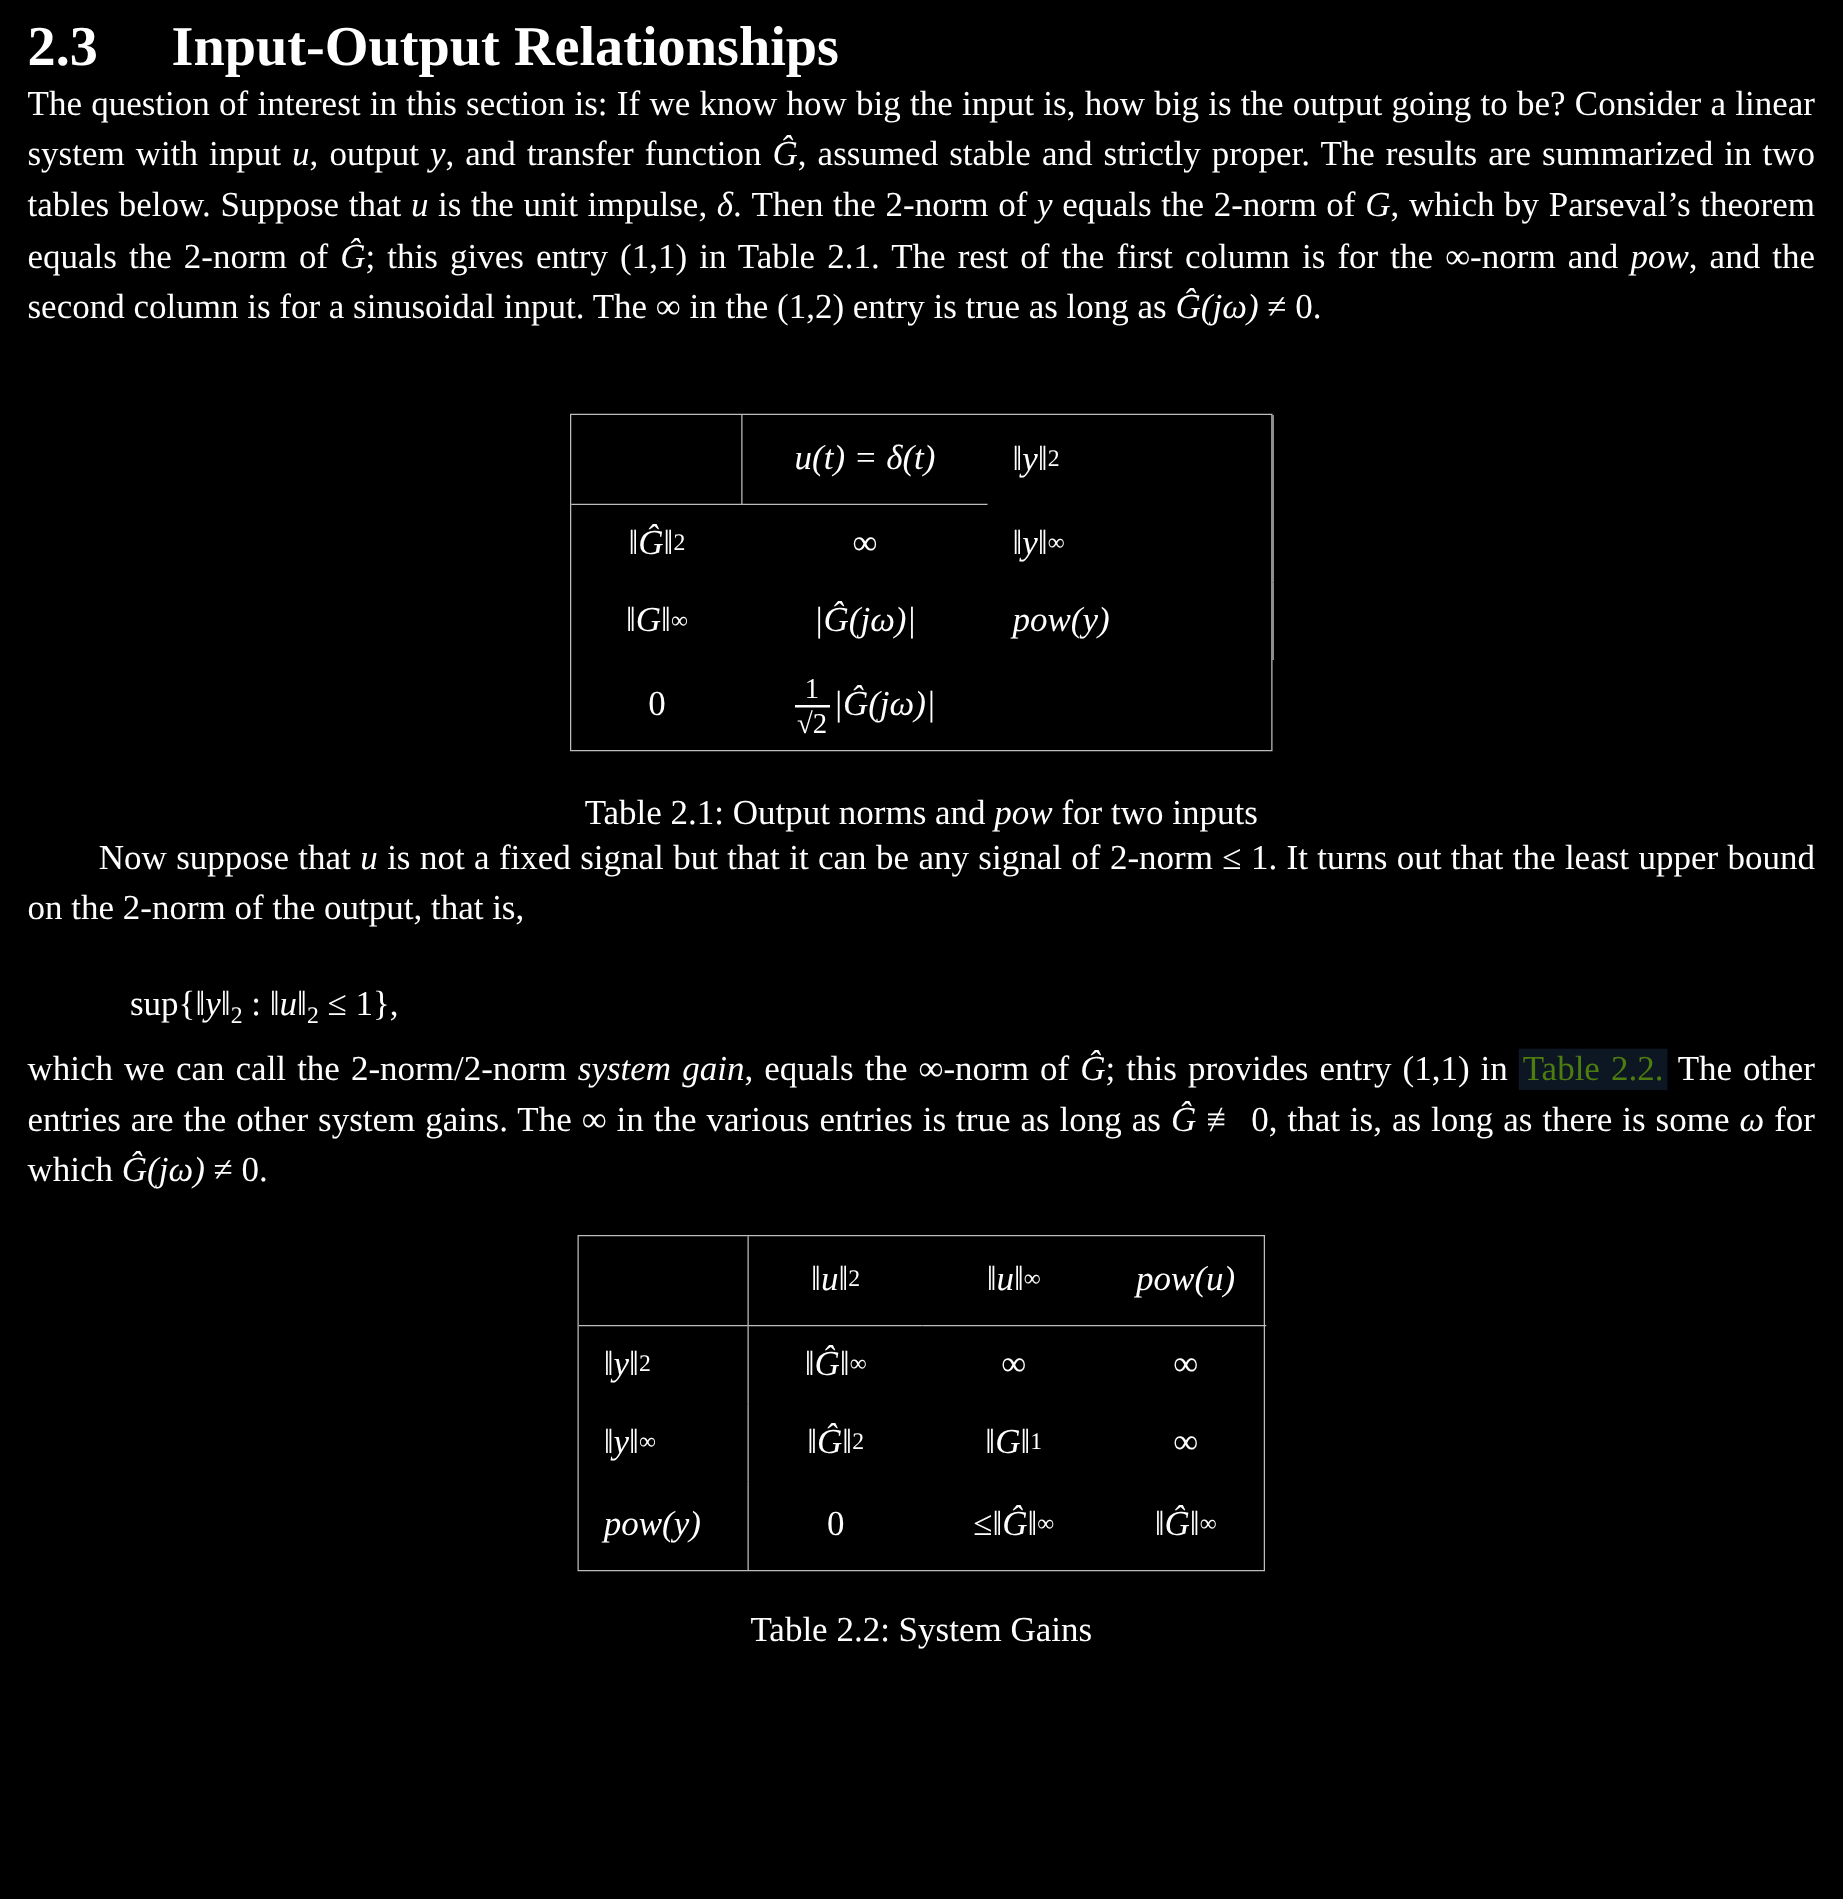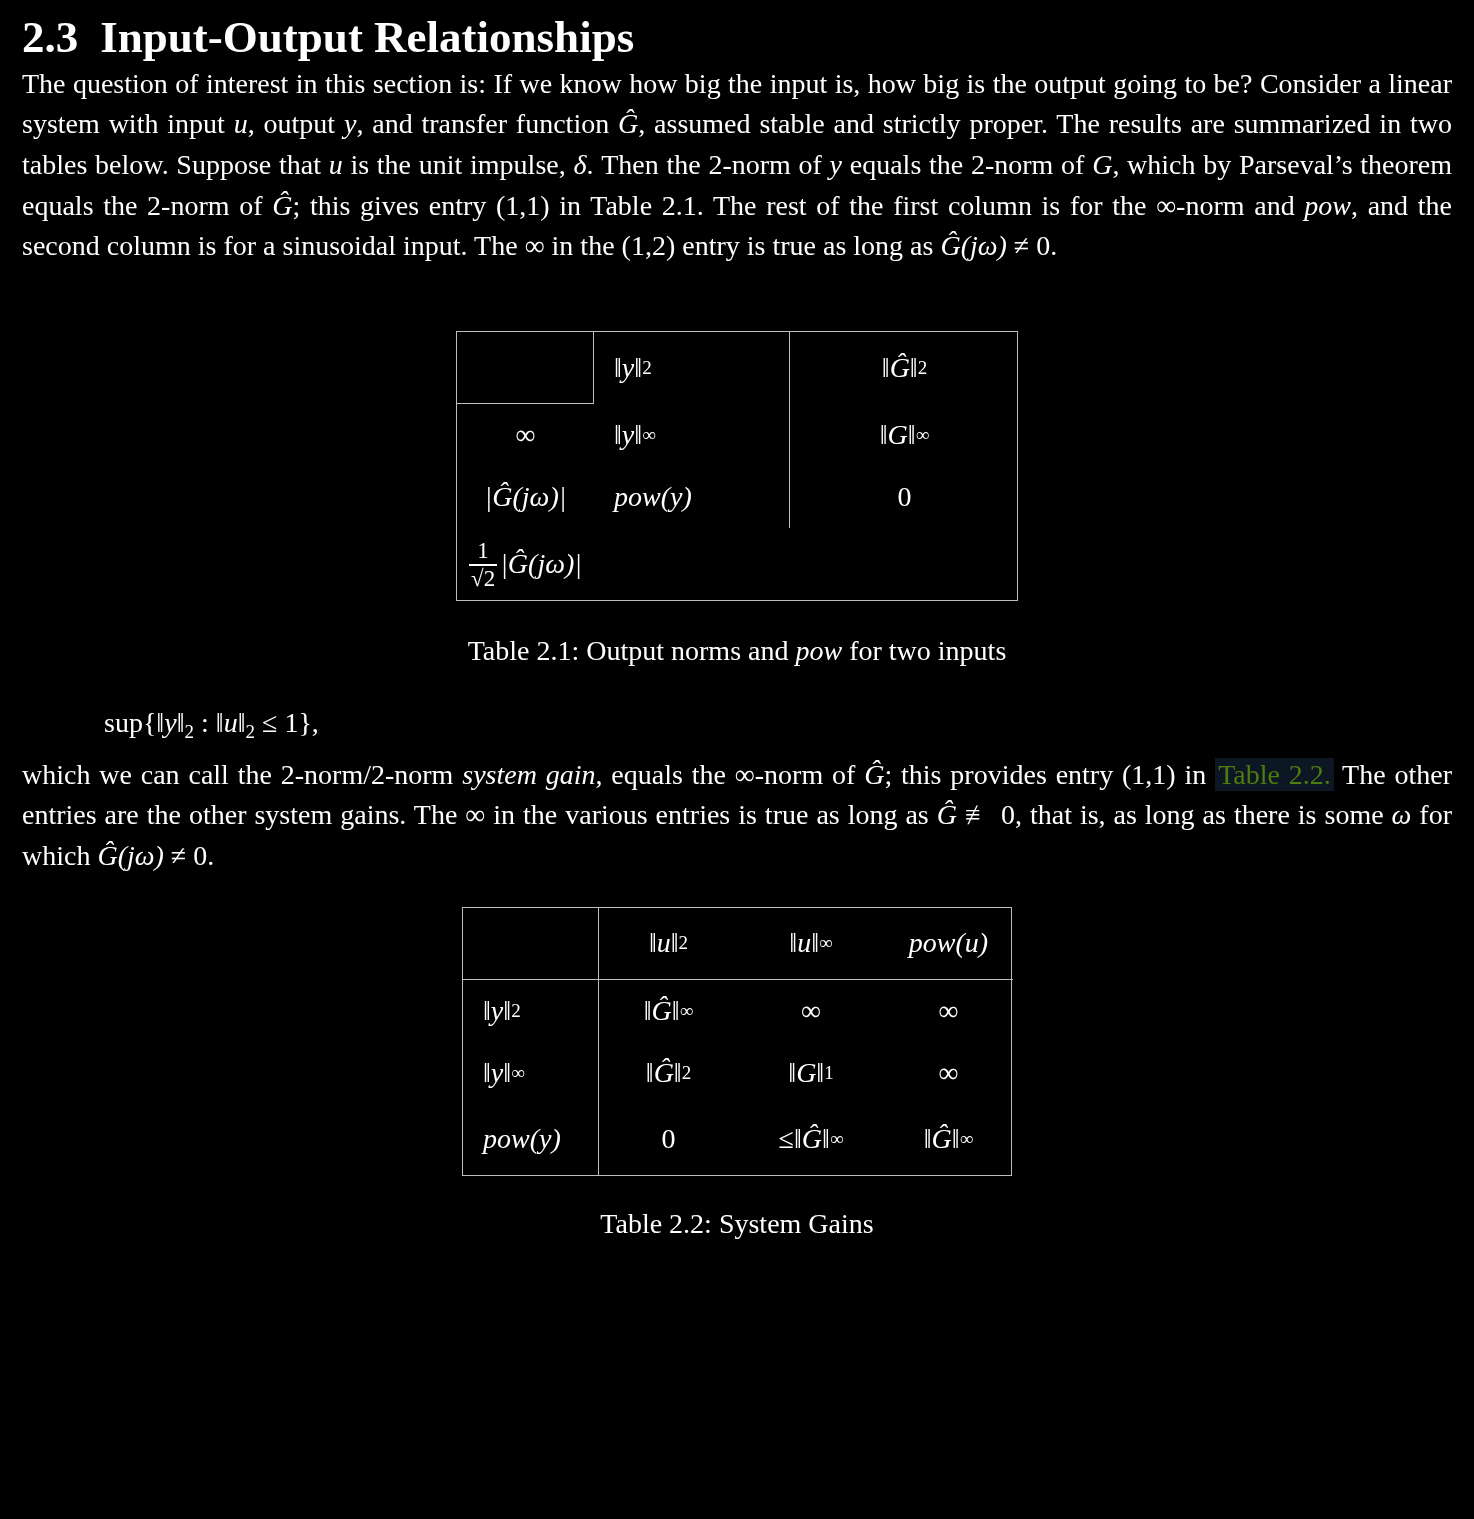--- a/index.html
+++ b/index.html
@@ -8,21 +8,21 @@
     width: 1474px; height: 1519px;
     background: #000000; color: #ffffff;
     font-family: "Liberation Serif", "DejaVu Serif", serif;
     overflow: hidden;
   }
   .page { padding: 12px 22px 0 22px; }
 
   h1.section {
     font-size: 45px; font-weight: 700; margin: 0; line-height: 1.15;
   }
-  h1.section .secnum { display: inline-block; margin-right: 22px; }
+  h1.section .secnum { display: inline-block; margin-right: 59px; }
 
   p.body {
     font-size: 28px; line-height: 40.6px; margin: 0;
     text-align: justify;
   }
   .p1 { margin-top: 30px; }
   .p2 { margin-top: 38px; text-indent: 57px; }
   .p3 { margin-top: 30px; }
 
   .m { font-style: italic; }
@@ -59,20 +59,23 @@
   <h1 class="section">
     <span class="secnum">2.3</span><span>Input-Output Relationships</span>
   </h1>
 
   <p class="body p1">
     <span>The question of interest in this section is: If we know how big the input is, how big is the output going to be? Consider a linear system with input </span><i class="m">u</i><span>, output </span><i class="m">y</i><span>, and transfer function </span><i class="m">Ĝ</i><span>, assumed stable and strictly proper. The results are summarized in two tables below. Suppose that </span><i class="m">u</i><span> is the unit impulse, </span><i class="m">δ</i><span>. Then the 2-norm of </span><i class="m">y</i><span> equals the 2-norm of </span><i class="m">G</i><span>, which by Parseval’s theorem equals the 2-norm of </span><i class="m">Ĝ</i><span>; this gives entry (1,1) in Table 2.1. The rest of the first column is for the ∞-norm and </span><i class="m">pow</i><span>, and the second column is for a sinusoidal input. The ∞ in the (1,2) entry is true as long as </span><i class="m">Ĝ(jω)</i><span> ≠ 0.</span>
   </p>
 
   <div class="tbl t1">
     <div class="cell hd lc"></div>
+    <div class="cell hd">
+        <i class="m">u(t) = δ(t)</i>
+      </div>
 
     <div class="cell lc">
         <i class="m">‖y‖</i>
         <sub>2</sub>
       </div>
     <div class="cell">
         <i class="m">‖Ĝ‖</i>
         <sub>2</sub>
       </div>
     <div class="cell">
@@ -103,20 +106,23 @@
           <span class="den">√2</span>
         </span>
         <i class="m">|Ĝ(jω)|</i>
       </div>
   </div>
 
   <div class="caption">
     <span>Table 2.1: Output norms and </span><i class="m">pow</i><span> for two inputs</span>
   </div>
 
+  <p class="body p2">
+    <span>Now suppose that </span><i class="m">u</i><span> is not a fixed signal but that it can be any signal of 2-norm ≤ 1. It turns out that the least upper bound on the 2-norm of the output, that is,</span>
+  </p>
 
   <div class="equation">
     <span>sup{‖</span><i class="m">y</i><span>‖</span><sub>2</sub><span> : ‖</span><i class="m">u</i><span>‖</span><sub>2</sub><span> ≤ 1},</span>
   </div>
 
   <p class="body p3">
     <span>which we can call the 2-norm/2-norm </span><i class="m">system gain</i><span>, equals the ∞-norm of </span><i class="m">Ĝ</i><span>; this provides entry (1,1) in </span><a class="tablelink">Table 2.2.</a><span> The other entries are the other system gains. The ∞ in the various entries is true as long as </span><i class="m">Ĝ</i><span> ≢ 0, that is, as long as there is some </span><i class="m">ω</i><span> for which </span><i class="m">Ĝ(jω)</i><span> ≠ 0.</span>
   </p>
 
   <div class="tbl t2">

